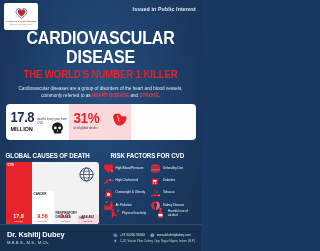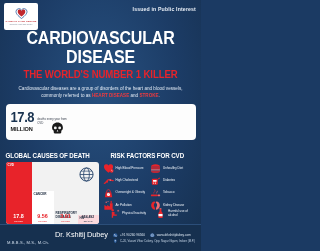--- a/index.html
+++ b/index.html
@@ -151,22 +151,22 @@
   
   .footer {
     width:100%; height:30px; margin-top:auto;
     background:#16304f;
     border-top:.5px solid #2b4e79;
     display:flex; align-items:center;
     justify-content:space-between;
     padding:0 6px 0 7px;
   }
   .doc-name {
-    font-size:7.4px; font-weight:normal; color:#ffffff;
-    line-height:1.05; letter-spacing:-.1px;margin-left:48px;
+    font-size:7.4px; font-weight:bold; color:#ffffff;
+    line-height:1.05; letter-spacing:-.1px;
   }
   .doc-deg {
     font-size:4.1px; color:#cfdceb; margin-top:1.5px;
     letter-spacing:.1px;
   }
   .contact { display:flex; flex-direction:column; gap:1.5px; }
   .c-line { display:flex; align-items:center; gap:2px; }
   .c-ico { width:4.6px; height:4.6px; flex:0 0 4.6px; }
   .c-txt { font-size:3.2px; color:#dce7f3; letter-spacing:.02px; }
   .c-addr { font-size:2.8px; color:#c3d3e5; }
@@ -204,20 +204,30 @@
       </div>
       <div class="cap">deaths every year from CVD</div>
       <svg class="stat-icon skull" viewBox="0 0 24 24">
         <path d="M12 1 C5.5 1 2 5.5 2 10.5 C2 13.5 3.5 15 5 16 L5 19 A2 2 0 0 0 7 21 L17 21 A2 2 0 0 0 19 19 L19 16 C20.5 15 22 13.5 22 10.5 C22 5.5 18.5 1 12 1 Z" fill="#1a1a1a"></path>
         <circle cx="8" cy="11" r="2.6" fill="#f2f2f2"></circle>
         <circle cx="16" cy="11" r="2.6" fill="#f2f2f2"></circle>
         <path d="M12 14.5 L10.5 17.5 L13.5 17.5 Z" fill="#f2f2f2"></path>
       </svg>
     </div>
 
+    <div class="stat s2">
+      <div>
+        <div class="big red">31%</div>
+        <div class="cap below">of all global deaths</div>
+      </div>
+      <svg class="stat-icon globe-i" viewBox="0 0 24 24">
+        <path d="M3 7 C5 4 8 3 11 4 C13 4.8 14 7 16 7.5 C18 8 20 6.5 21.5 8 C22.5 11 21 15 18 18 C15.5 20.5 11 21.5 8 19.5 C5.5 17.8 4.5 14 3.5 11 C3 9.6 2.6 8.2 3 7 Z" fill="#e8232a"></path>
+        <path d="M10 5.5 L9 8.5 L11.5 10 L10 13 L12.5 15" fill="none" stroke="#fbd9dd" stroke-width="1"></path>
+      </svg>
+    </div>
 
   </div>
 
   <div class="sec-row">
     <div class="sec-h left">GLOBAL CAUSES OF DEATH</div>
     <div class="sec-h right">RISK FACTORS FOR CVD</div>
   </div>
 
   <div class="panels">
 

